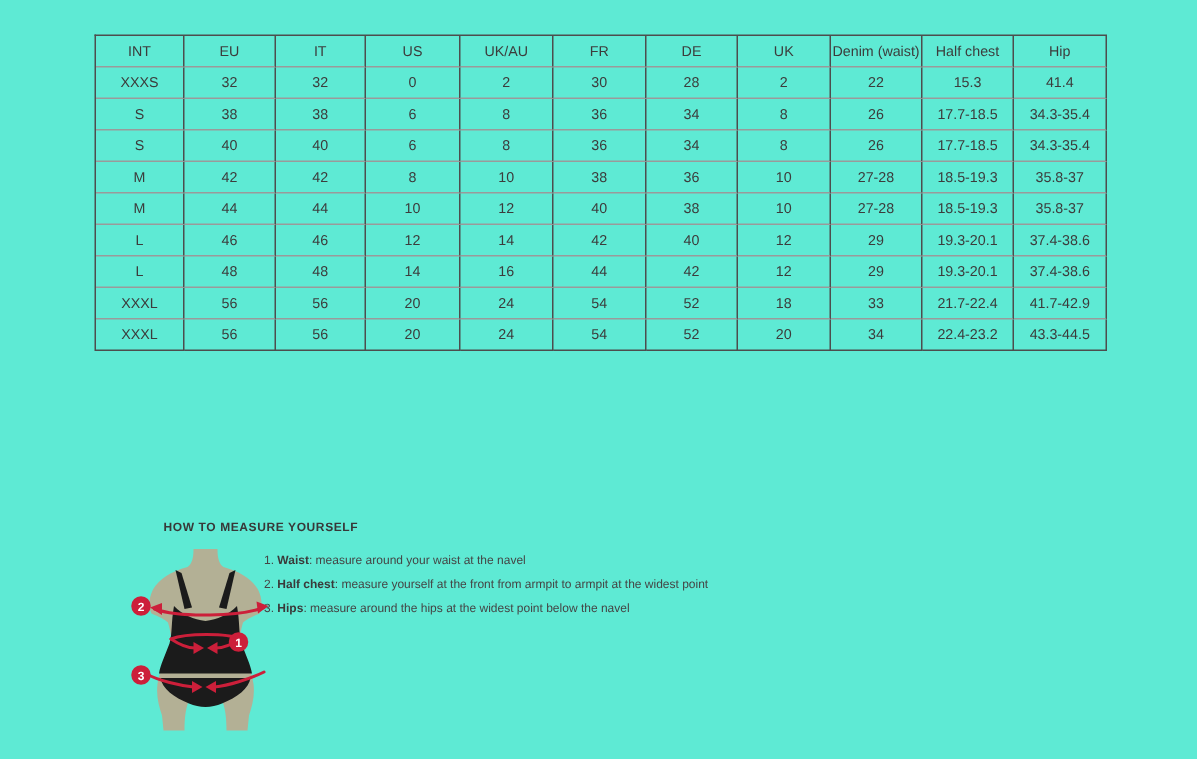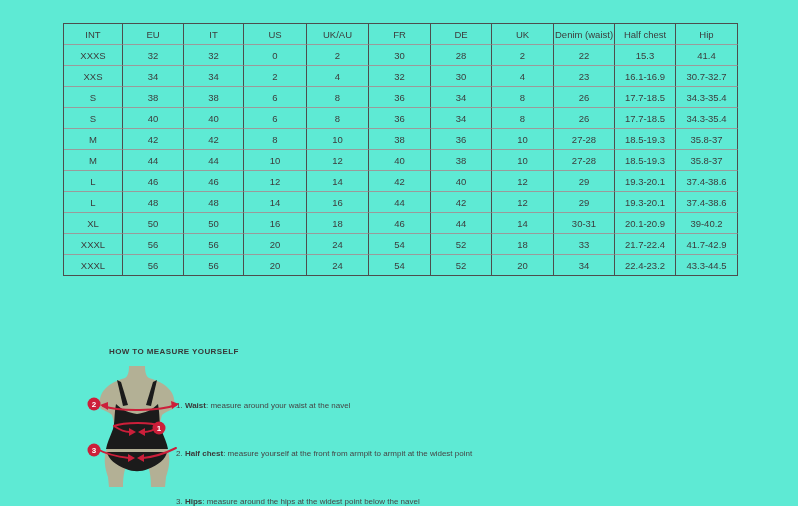--- a/index.html
+++ b/index.html
@@ -41,21 +41,21 @@
   
   .measure-heading {
     position:absolute; left:65px; top:347px;
     font-size:8px; font-weight:bold; letter-spacing:.4px;
     color:#383838;
     margin-left:44px;
   }
   .measure-steps {
     position:absolute; left:176px; top:368px;
   }
-  .step { height:16px; line-height:12px; font-size:8px; color:#454545; white-space:nowrap;margin-top:32px; }
+  .step { height:16px; line-height:12px; font-size:8px; color:#454545; white-space:nowrap; }
   .step .term { font-weight:bold; color:#3a3a3a; }
 
   .figure-wrap {
     position:absolute; left:82px; top:365px; width:110px; height:135px;
   }
   .fig-body    { fill:var(--mannequin-body,#b3b095); }
   .fig-garment { fill:var(--garment-black,#1b1b1b); }
   .fig-line    { stroke:var(--accent-red,#cc1f3a); fill:none; stroke-width:2; stroke-linecap:round; }
   .fig-arrow   { fill:var(--accent-red,#cc1f3a); }
   .fig-badge   { fill:var(--accent-red,#cc1f3a); }
@@ -104,33 +104,20 @@
             <td>0</td>
             <td>2</td>
             <td>30</td>
             <td>28</td>
             <td>2</td>
             <td>22</td>
             <td>15.3</td>
             <td>41.4</td>
           </tr>
           <tr>
-            <td>XXS</td>
-            <td>34</td>
-            <td>34</td>
-            <td>2</td>
-            <td>4</td>
-            <td>32</td>
-            <td>30</td>
-            <td>4</td>
-            <td>23</td>
-            <td>16.1-16.9</td>
-            <td>30.7-32.7</td>
-          </tr>
-          <tr>
             <td>S</td>
             <td>38</td>
             <td>38</td>
             <td>6</td>
             <td>8</td>
             <td>36</td>
             <td>34</td>
             <td>8</td>
             <td>26</td>
             <td>17.7-18.5</td>
@@ -193,33 +180,20 @@
             <td>48</td>
             <td>48</td>
             <td>14</td>
             <td>16</td>
             <td>44</td>
             <td>42</td>
             <td>12</td>
             <td>29</td>
             <td>19.3-20.1</td>
             <td>37.4-38.6</td>
-          </tr>
-          <tr>
-            <td>XL</td>
-            <td>50</td>
-            <td>50</td>
-            <td>16</td>
-            <td>18</td>
-            <td>46</td>
-            <td>44</td>
-            <td>14</td>
-            <td>30-31</td>
-            <td>20.1-20.9</td>
-            <td>39-40.2</td>
           </tr>
           <tr>
             <td>XXXL</td>
             <td>56</td>
             <td>56</td>
             <td>20</td>
             <td>24</td>
             <td>54</td>
             <td>52</td>
             <td>18</td>

